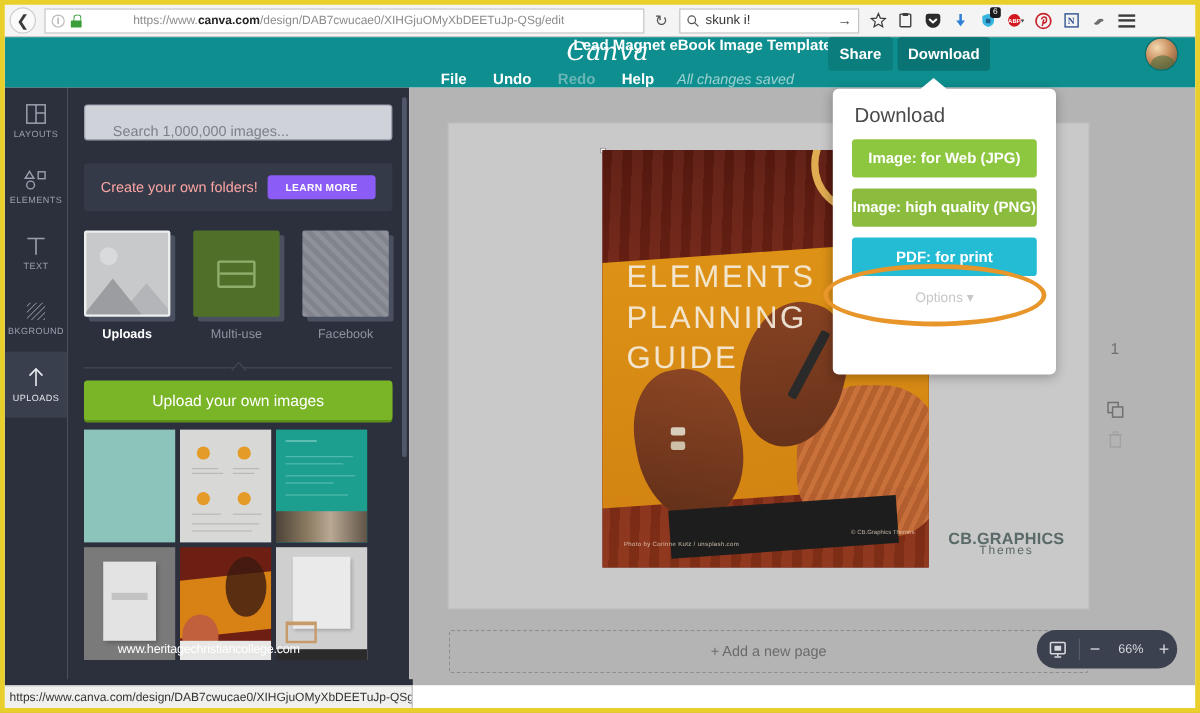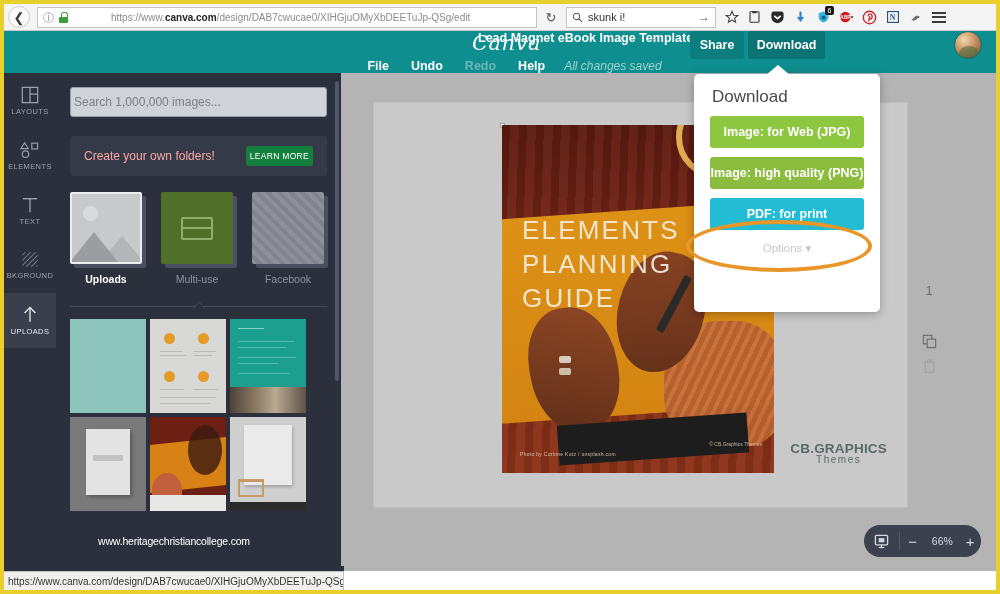--- a/index.html
+++ b/index.html
@@ -82,30 +82,30 @@
   .rail{position:absolute;left:0;top:69px;width:52px;bottom:19px;background:#2b303c;}
   .rail-item{height:55px;display:flex;flex-direction:column;align-items:center;justify-content:center;color:#9aa0ae;gap:3px;}
   .rail-item.active{background:#3a3f4d;color:#e7e9ee;}
   .rail-lbl{font-size:7.5px;letter-spacing:.4px;}
   .rail svg{display:block;}
 
   
   .panel{position:absolute;left:52px;top:69px;width:285px;bottom:19px;background:#2b303c;}
   .panel-search{
     margin:14px 14px 0 14px;height:30px;background:#cfd2d8;border:1px solid #9aa0ae;border-radius:3px;
-    display:flex;align-items:center;padding:0 3px;color:#7b8089;font-size:12px;
+    display:flex;align-items:flex-end;padding:0 23px;color:#7b8089;font-size:12px;
   }
   .folders-row{
     margin:19px 14px 0 14px;height:40px;background:#343a47;border-radius:3px;
     display:flex;align-items:center;padding:0 14px;
   }
   .folders-row .lbl{color:#fca5a5;font-size:12px;}
   .learn-more{
-    margin-left:auto;background:#15803d;color:#fff;font-size:8.5px;font-weight:normal;
-    border-radius:3px;padding:5px 4px;letter-spacing:.3px;
+    margin-left:auto;background:#8b5cf6;color:#fff;font-size:8.5px;font-weight:bold;
+    border-radius:3px;padding:5px 15px;letter-spacing:.3px;
   }
   .cat-row{display:flex;margin:16px 14px 0 14px;gap:19px;}
   .cat{width:72px;}
   .cat-thumb{width:72px;height:72px;border-radius:2px;position:relative;}
   .cat-thumb .stack{position:absolute;left:4px;top:4px;width:72px;height:72px;background:#4a5060;border-radius:2px;}
   .cat-thumb .face{position:absolute;left:0;top:0;width:72px;height:72px;border-radius:2px;overflow:hidden;}
   .cat-lbl{text-align:center;font-size:10.5px;margin-top:9px;color:#8d93a1;}
   .cat-lbl.sel{color:#fff;font-weight:bold;}
   .uploads-face{background:#c8c9cb;border:2px solid #eceded;}
   .uploads-face .sun{position:absolute;left:11px;top:12px;width:15px;height:15px;border-radius:50%;background:#d9dadc;}
@@ -421,20 +421,21 @@
         <div class="cat-lbl">Facebook</div>
       </div>
     </div>
 
     <div class="divider">
       <svg class="chev" viewBox="0 0 14 9">
             <polyline points="1,8 7,1 13,8" fill="#2b303c" stroke="#434958" stroke-width="1"></polyline>
           </svg>
     </div>
 
+    <div class="upload-btn">Upload your own images</div>
 
     <div class="thumbs">
       <div class="thumb t1"></div>
       <div class="thumb t2">
         <div class="dot" style="left:14px;top:14px"></div>
             <div class="dot" style="left:48px;top:14px"></div>
         <div class="dot" style="left:14px;top:52px"></div>
             <div class="dot" style="left:48px;top:52px"></div>
         <div class="ln" style="left:10px;top:32px;width:22px"></div>
             <div class="ln" style="left:10px;top:36px;width:26px"></div>
@@ -514,20 +515,21 @@
       </div>
       <div class="pt-icon2">
         <svg width="13" height="15" viewBox="0 0 14 16">
               <rect x="2.5" y="3.5" width="9" height="11" fill="none" stroke="#8d8d8d" stroke-width="1.3"></rect>
               <line x1="1" y1="3.5" x2="13" y2="3.5" stroke="#8d8d8d" stroke-width="1.3"></line>
               <rect x="5" y="1" width="4" height="2.4" fill="none" stroke="#8d8d8d" stroke-width="1.2"></rect>
             </svg>
       </div>
     </div>
 
+    <div class="addpage">+ Add a new page</div>
 
     <div class="zoombar">
       <div class="zb-present">
         <svg width="15" height="15" viewBox="0 0 16 16">
               <rect x="1.5" y="1.5" width="13" height="10" rx="1" fill="none" stroke="#d7d9de" stroke-width="1.4"></rect>
               <rect x="5" y="4.4" width="6" height="4.4" fill="#d7d9de"></rect>
               <line x1="8" y1="11.5" x2="8" y2="14" stroke="#d7d9de" stroke-width="1.3"></line>
               <line x1="5" y1="14.4" x2="11" y2="14.4" stroke="#d7d9de" stroke-width="1.3"></line>
             </svg>
       </div>

